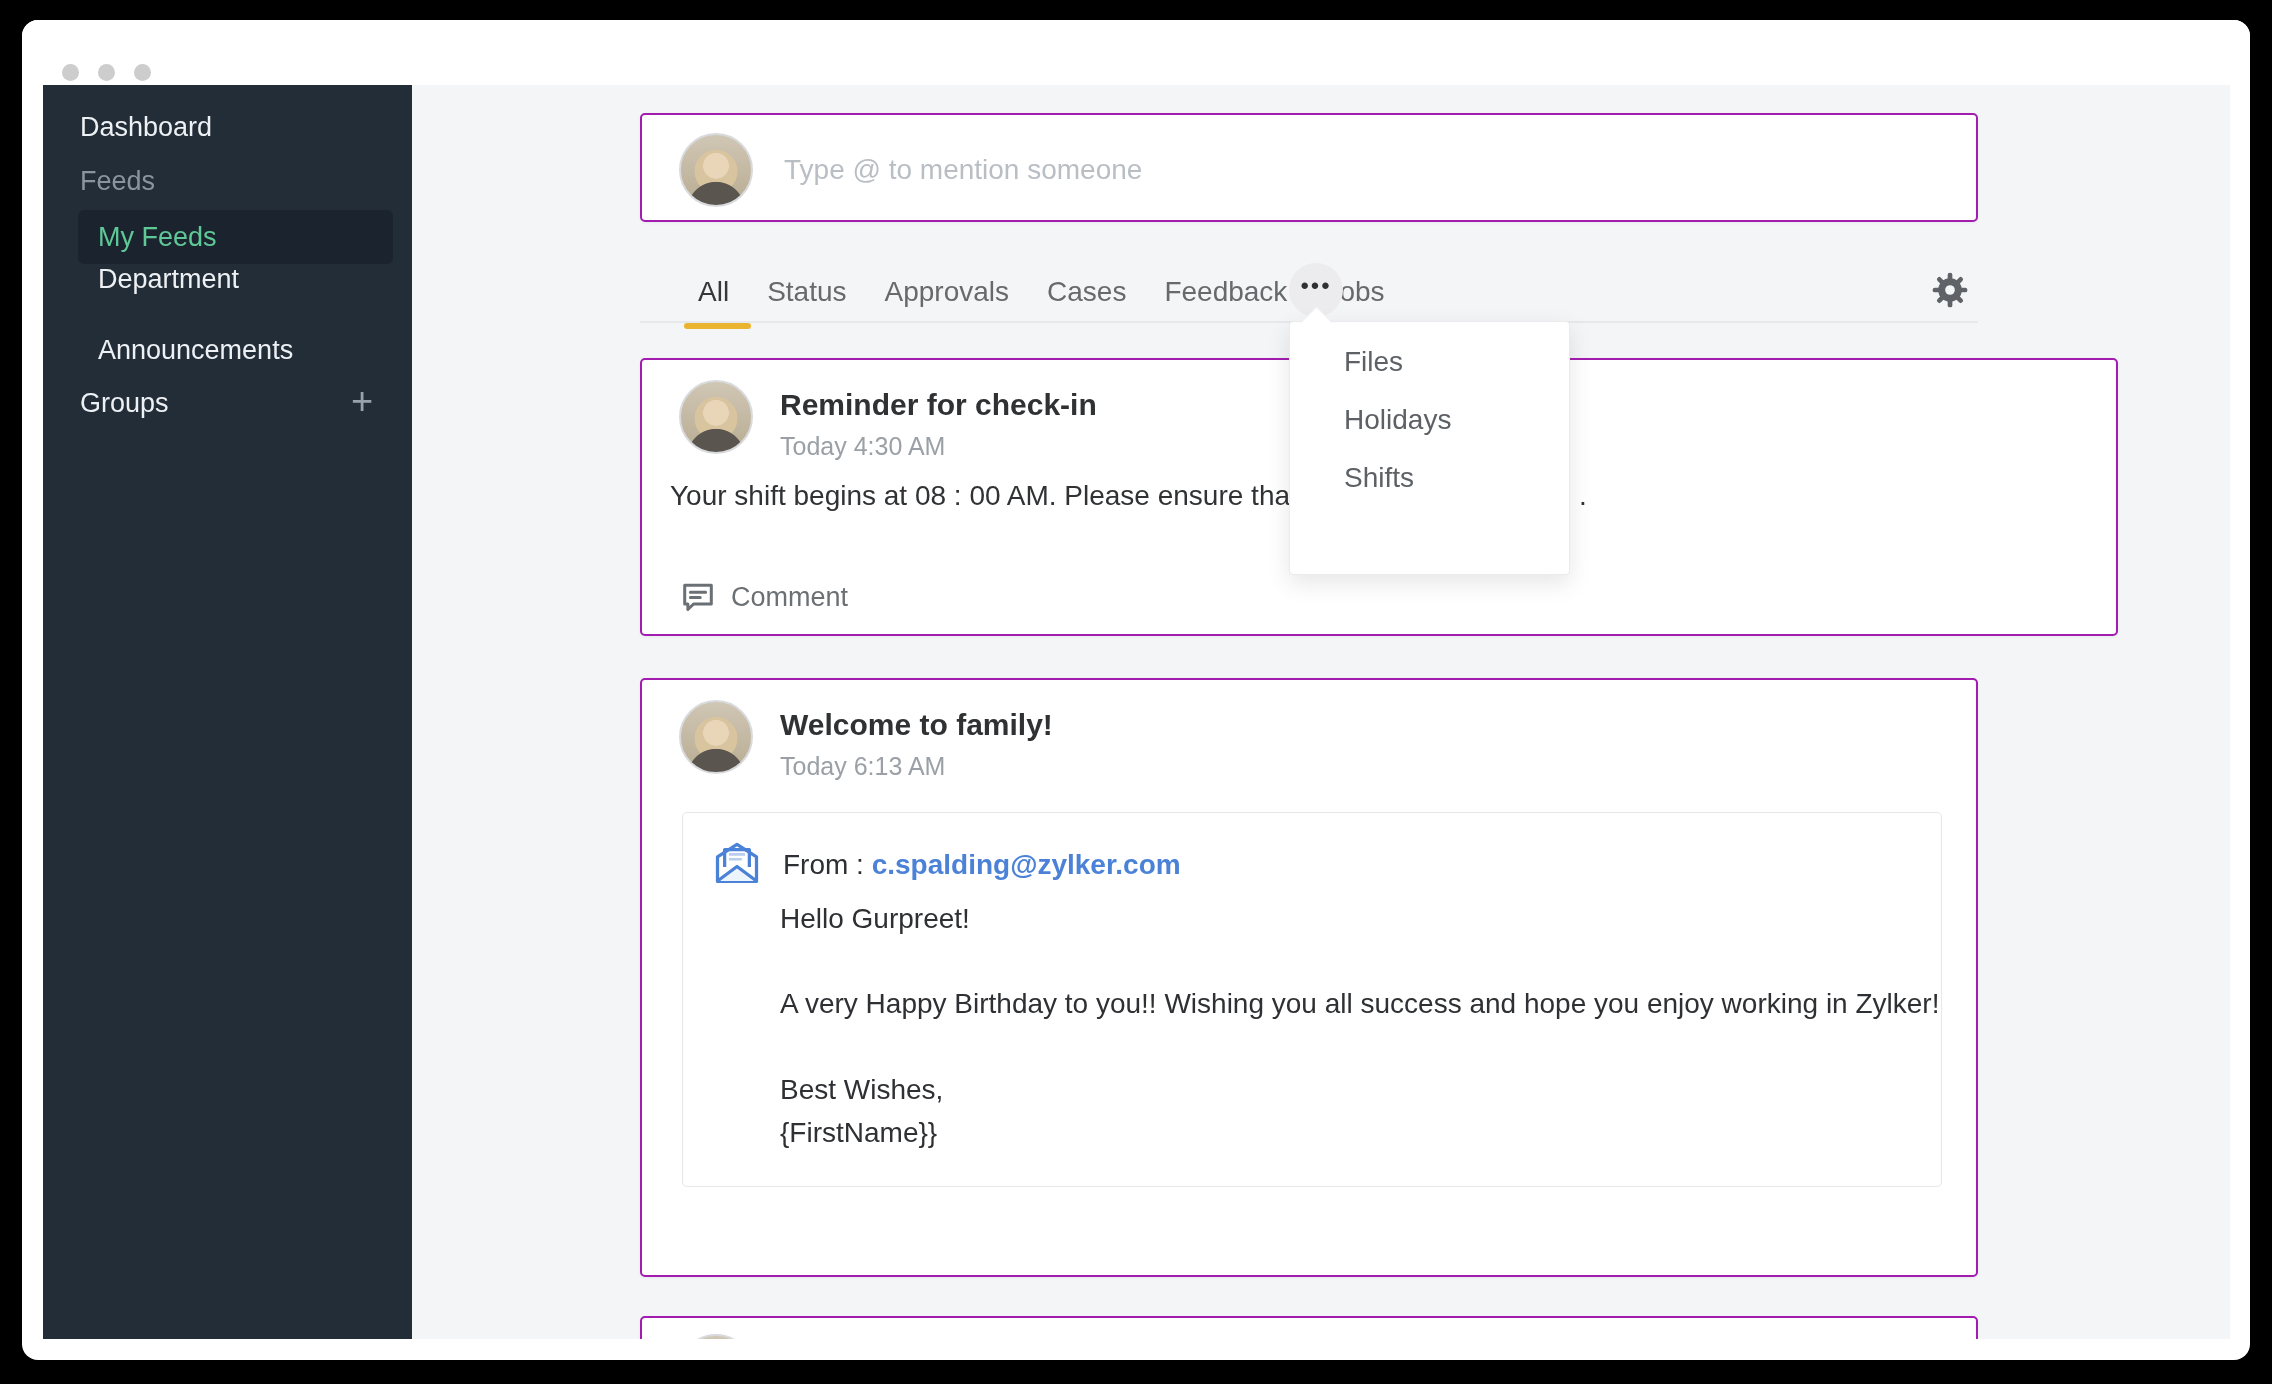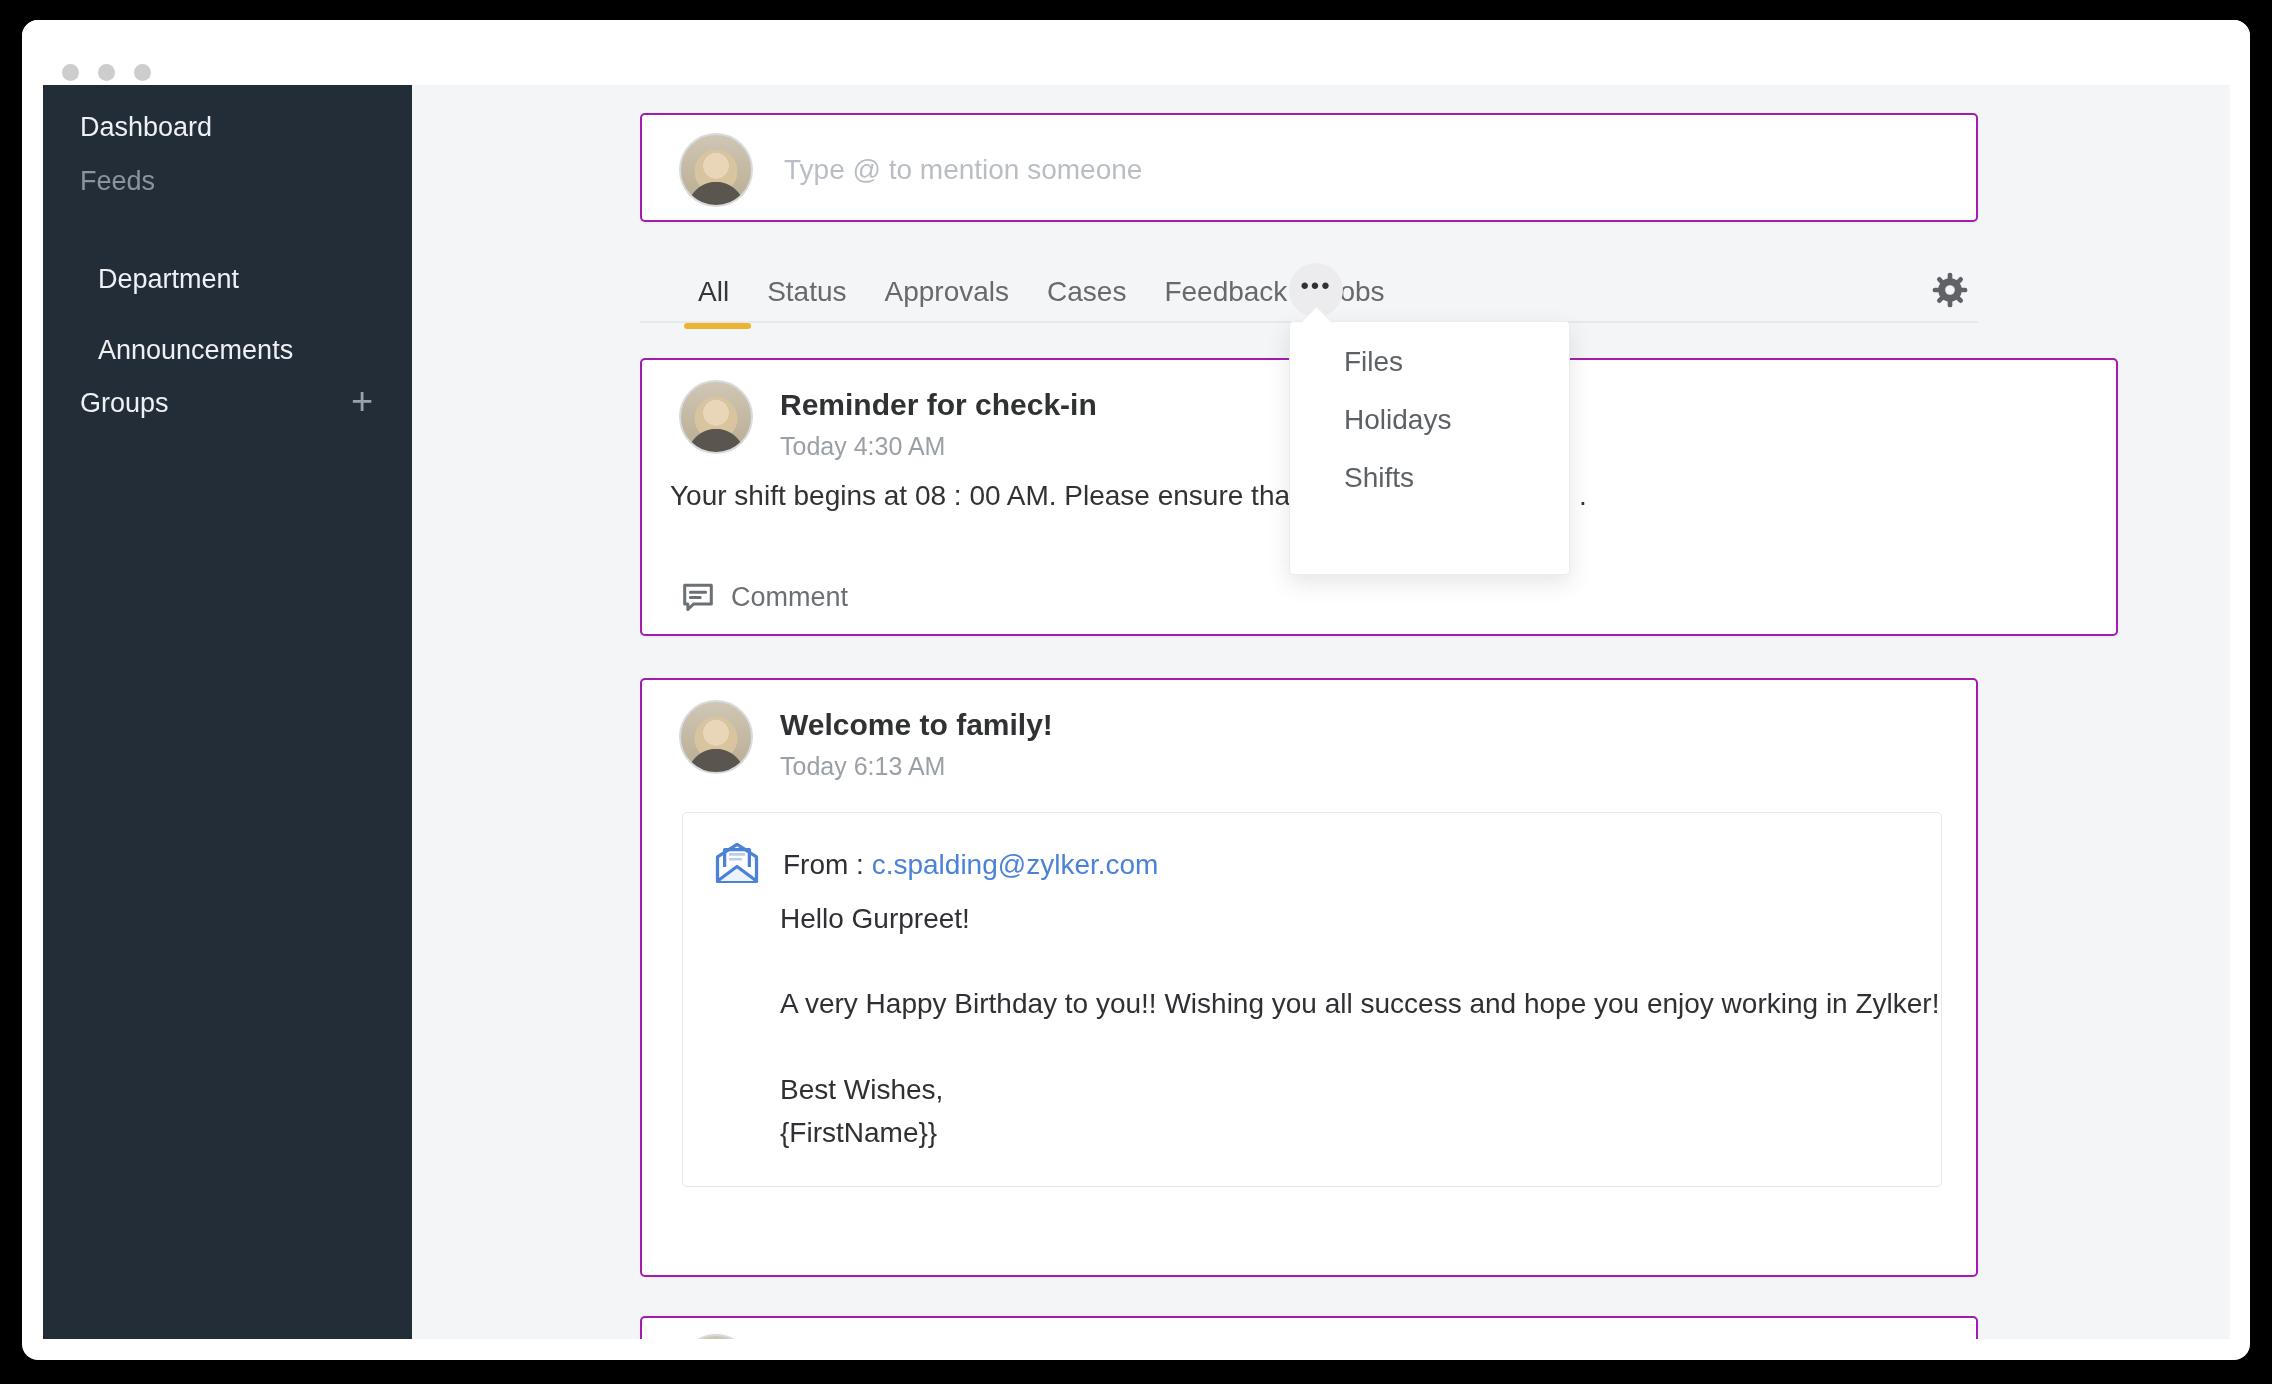--- a/index.html
+++ b/index.html
@@ -74,39 +74,42 @@
   .post-body{position:absolute;left:28px;top:120px;font-size:28px;color:#303234;white-space:nowrap;}
   .body-dot{position:absolute;left:937px;top:120px;font-size:28px;color:#303234;}
   .comment-btn{position:absolute;left:37px;top:218px;display:flex;align-items:center;gap:14px;cursor:pointer;}
   .comment-btn .clabel{font-size:27px;color:#6b7075;}
 
   
   .emailcard{position:absolute;left:40px;top:132px;width:1260px;height:375px;background:#fff;
     border:1px solid #e5e7ea;border-radius:5px;}
   .mail-icon{position:absolute;left:28px;top:24px;}
   .from-row{position:absolute;left:100px;top:36px;font-size:28px;color:#2c2f33;white-space:nowrap;}
-  .from-row a{color:#4b82d8;text-decoration:none;cursor:pointer;}
+  .from-row a{color:#4b82d8;text-decoration:none;cursor:pointer;font-weight:bold;}
   .eline{position:absolute;left:97px;font-size:28px;color:#2e3033;white-space:nowrap;}
   .eline.l0{top:90px}.eline.l1{top:175px}.eline.l2{top:261px}.eline.l3{top:304px}
 </style>
 </head>
 <body>
 
 <div class="stage">
   <div class="window">
 
     <div class="titlebar">
       <span class="tdot d1"></span>
       <span class="tdot d2"></span>
       <span class="tdot d3"></span>
     </div>
 
     <div class="sidebar">
       <div class="side-item" style="left:37px;top:25px;">Dashboard</div>
       <div class="side-item section" style="left:37px;top:79px;">Feeds</div>
+      <div class="active-row">
+        <span class="lbl">My Feeds</span>
+      </div>
       <div class="side-item" style="left:55px;top:177px;text-align:right;">Department</div>
       <div class="side-item" style="left:55px;top:248px;">Announcements</div>
       <div class="side-item" style="left:37px;top:301px;">Groups</div>
       <div class="plus">+</div>
     </div>
 
     <div class="main">
 
       <div class="card composer">
         <div class="avatar"></div>

